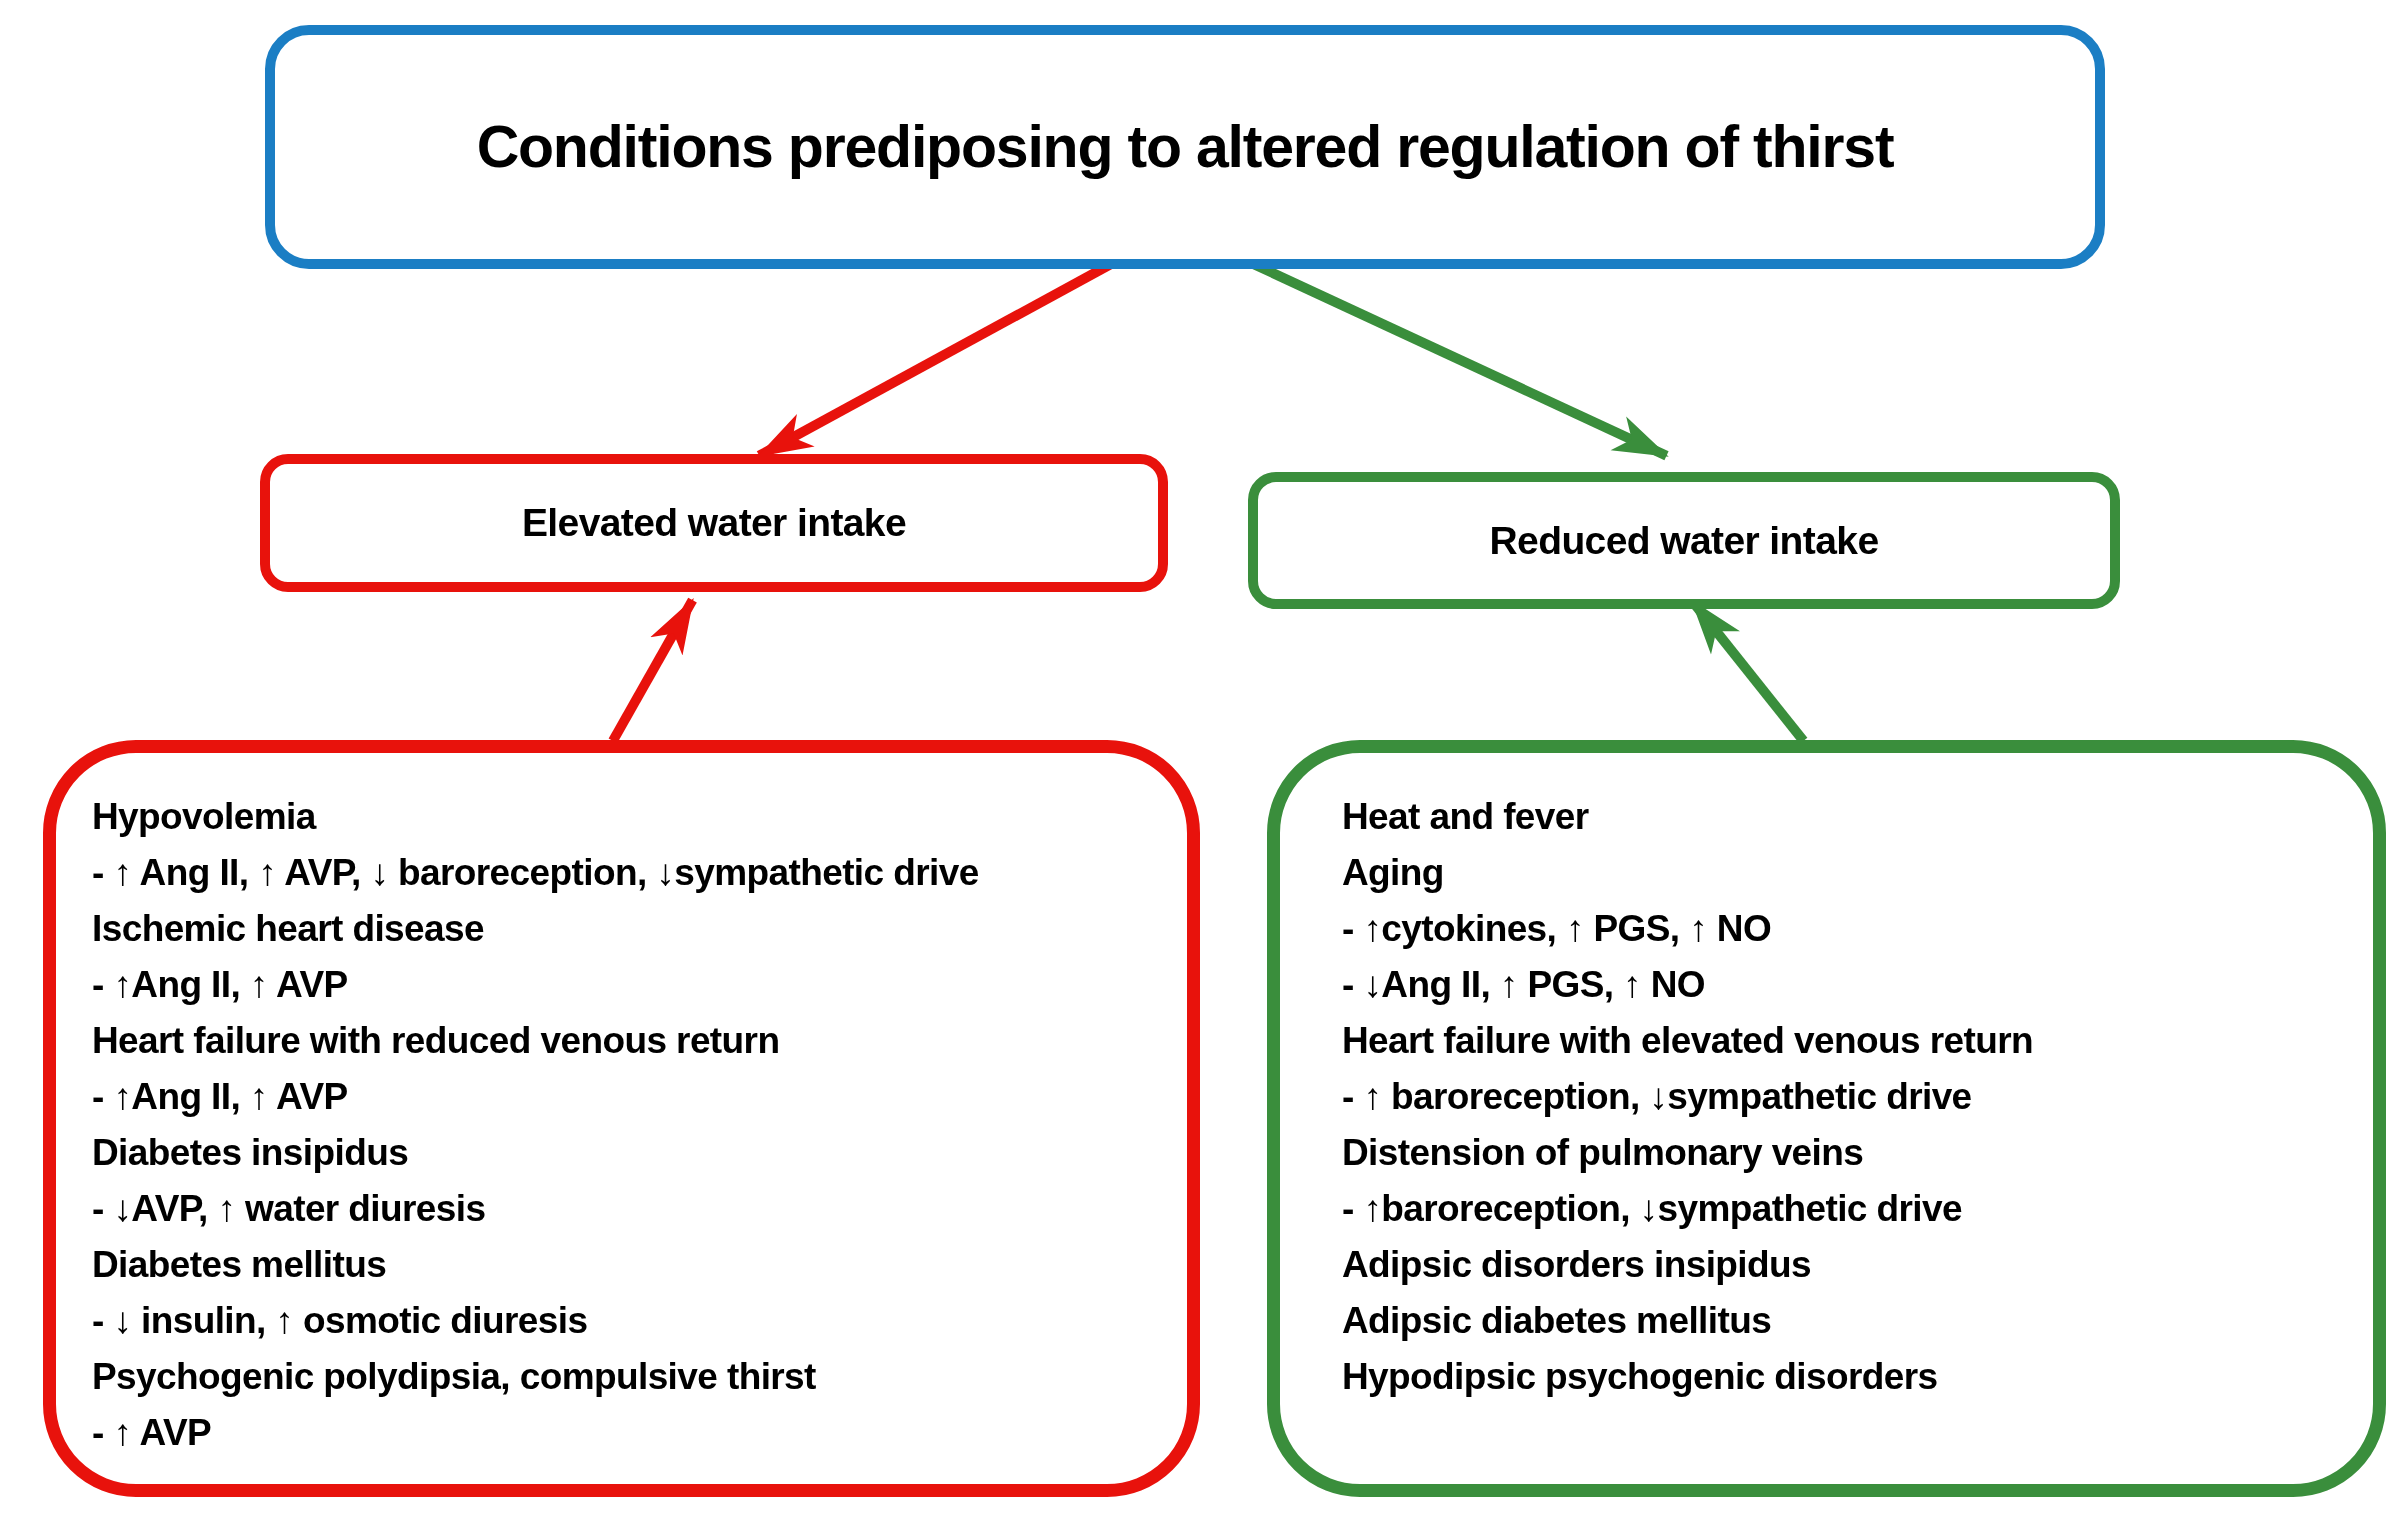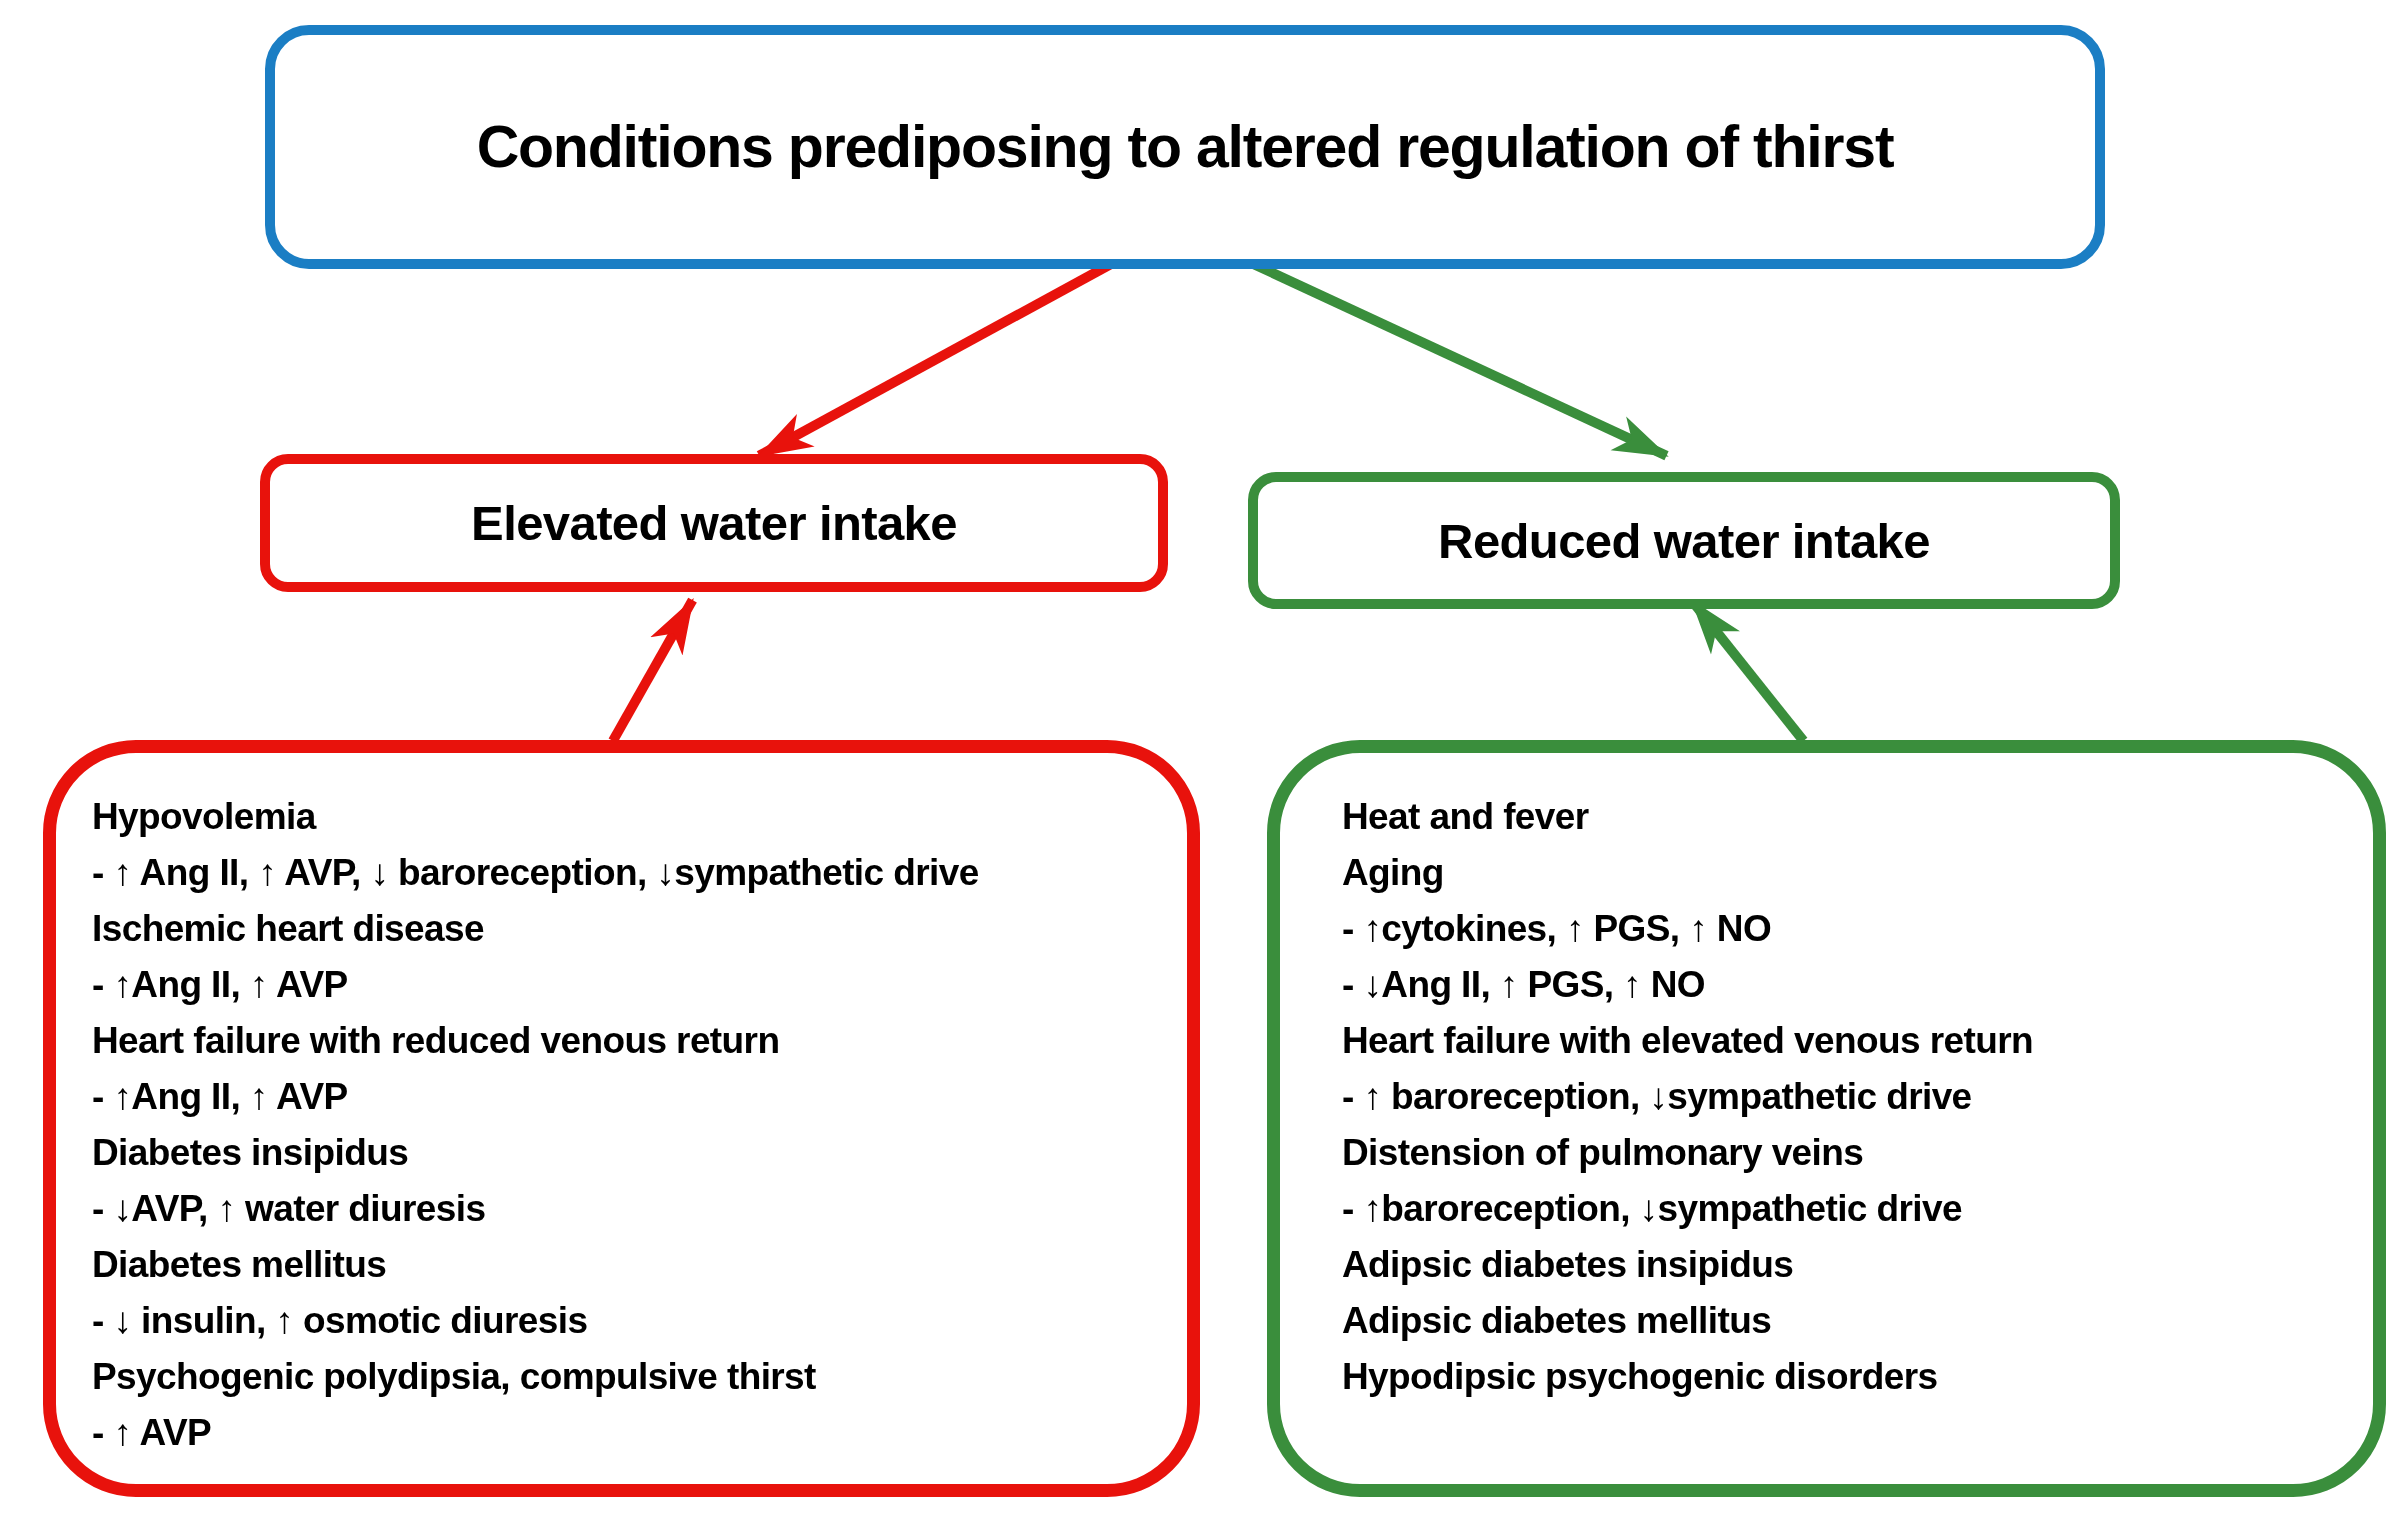--- a/index.html
+++ b/index.html
@@ -21,21 +21,21 @@
     border-radius:44px;
     display:flex;align-items:center;justify-content:center;
   }
   .title-text{font-size:59px;letter-spacing:-1.2px;white-space:nowrap;}
   .mid-box{
     display:flex;align-items:center;justify-content:center;
     border-radius:28px;
   }
   .mid-left{left:260px;top:454px;width:908px;height:138px;border:10.5px solid var(--red,#e8120c);}
   .mid-right{left:1248px;top:456px;width:872px;height:137px;border:10.5px solid var(--green,#3a8e3c);margin-top:16px;}
-  .mid-label{font-size:49px;letter-spacing:-0.6px;white-space:nowrap;}
+  .mid-label{font-size:39px;letter-spacing:-0.6px;white-space:nowrap;}
   .list-box{border-radius:93px;}
   .list-left{left:43px;top:740px;width:1157px;height:757px;border:13px solid var(--red,#e8120c);padding:36px 17.3px 0 24px;}
   .list-right{left:1267px;top:740px;width:1119px;height:757px;border:13px solid var(--green,#3a8e3c);padding:36px 15px 0 50px;}
   .line{height:56px;line-height:56px;font-size:37px;letter-spacing:-0.6px;white-space:nowrap;margin-left:12px;}
   svg.arrows{position:absolute;left:0;top:0;pointer-events:none;}
   .stroke-red{stroke:var(--red,#e8120c);}
   .stroke-green{stroke:var(--green,#3a8e3c);}
   .fill-red{fill:var(--red,#e8120c);}
   .fill-green{fill:var(--green,#3a8e3c);}
   svg.arrows line{stroke-width:16;fill:none;}
@@ -88,19 +88,19 @@
 
   <div class="box list-box list-right">
     <div class="line">Heat and fever</div>
     <div class="line">Aging</div>
     <div class="line">- ↑cytokines, ↑ PGS, ↑ NO</div>
     <div class="line">- ↓Ang II, ↑ PGS, ↑ NO</div>
     <div class="line">Heart failure with elevated venous return</div>
     <div class="line">- ↑ baroreception, ↓sympathetic drive</div>
     <div class="line">Distension of pulmonary veins</div>
     <div class="line">- ↑baroreception, ↓sympathetic drive</div>
-    <div class="line">Adipsic diabetes insipidus</div>
+    <div class="line">Adipsic disorders insipidus</div>
     <div class="line">Adipsic diabetes mellitus</div>
     <div class="line">Hypodipsic psychogenic disorders</div>
   </div>
 
 </div>
 
 
 </body></html>

